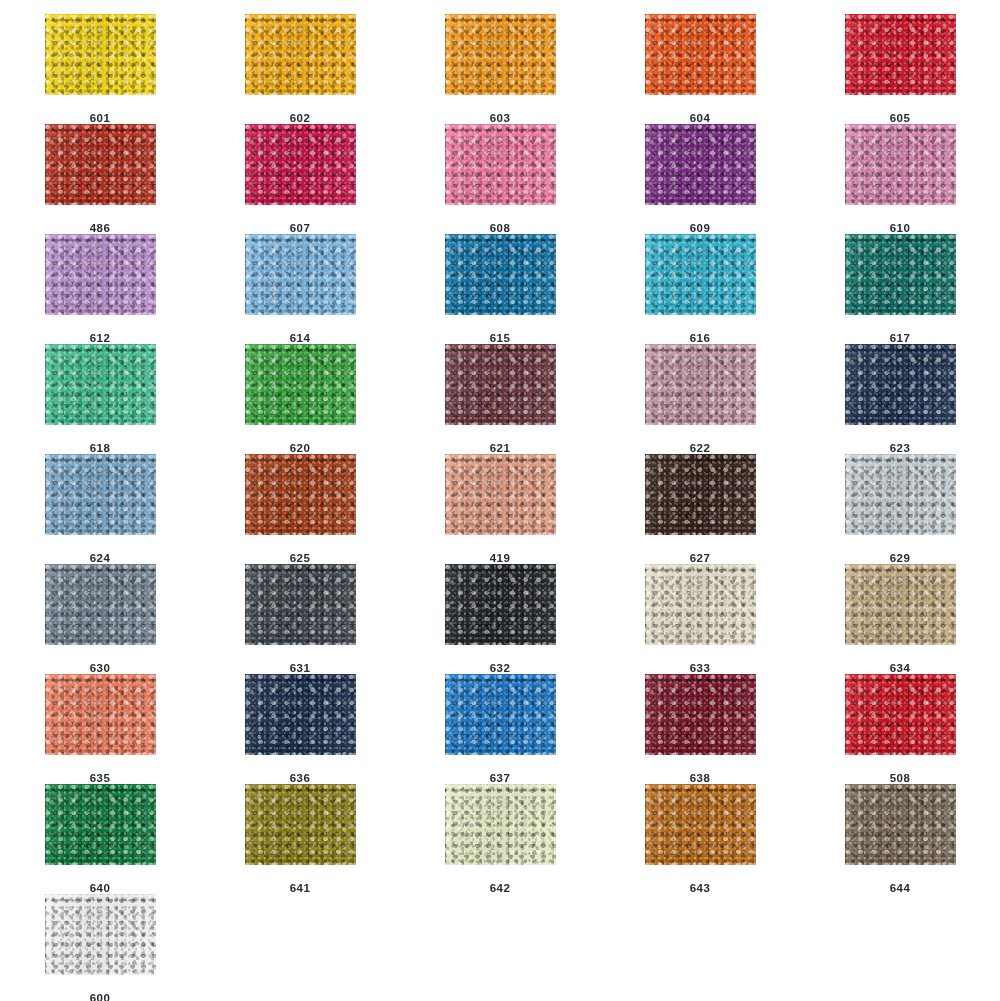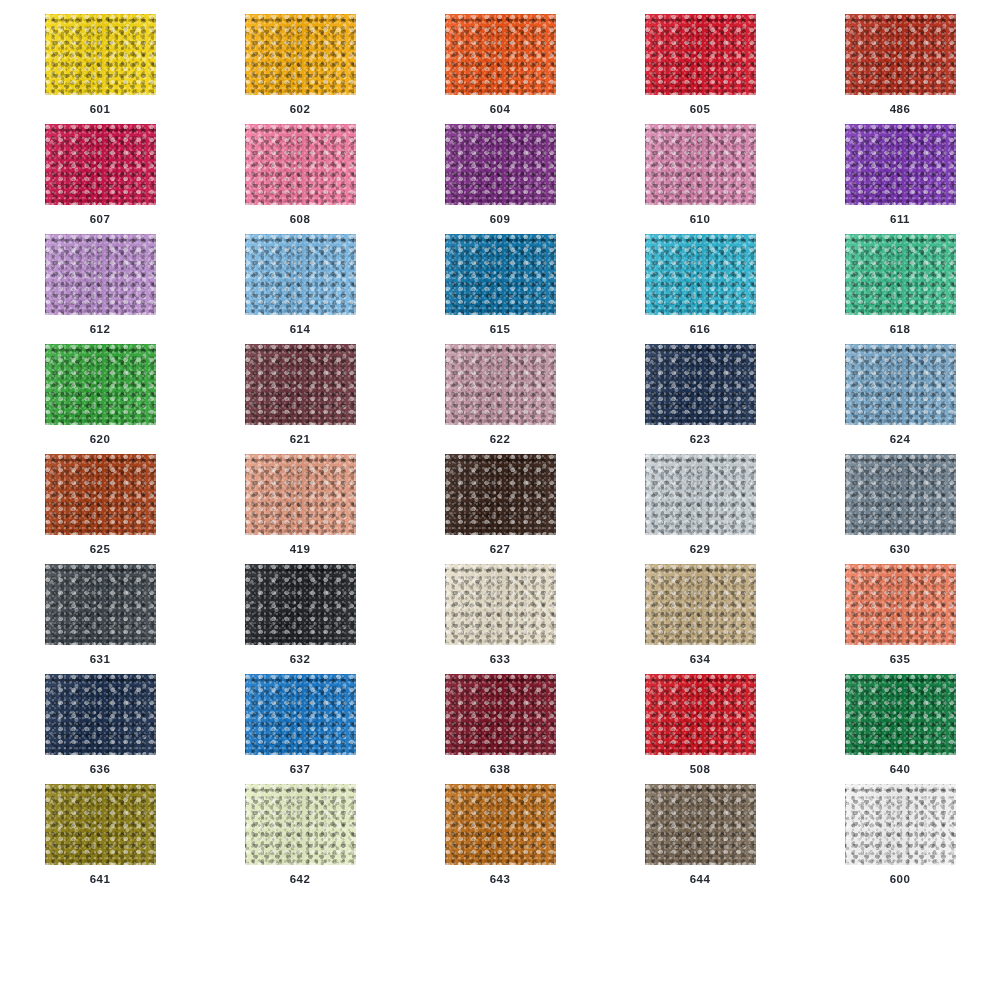--- a/index.html
+++ b/index.html
@@ -32,21 +32,21 @@
     justify-items: center;
     align-items: start;
   }
 
   .swatch-cell {
     width: 200px;
     height: 110px;
     display: flex;
     flex-direction: column;
     align-items: center;
-    justify-content: flex-start;
+    justify-content: space-between;
   }
 
   .swatch-chip {
     position: relative;
     width: 111px;
     height: 81px;
     overflow: hidden;
     background-color: #cccccc;
     background-repeat: repeat;
     background-size: 14px 14px, 9px 9px, 23px 23px, 5px 5px, 100% 100%;
@@ -103,20 +103,24 @@
   <div class="swatch-grid">
       <div class="swatch-cell">
         <div class="swatch-chip" style="background-color: rgb(245, 214, 17);"></div>
         <div class="swatch-label">601</div>
       </div>
       <div class="swatch-cell">
         <div class="swatch-chip" style="background-color: rgb(247, 174, 12);"></div>
         <div class="swatch-label">602</div>
       </div>
       <div class="swatch-cell">
+        <div class="swatch-chip" style="background-color: rgb(247, 154, 23);"></div>
+        <div class="swatch-label">603</div>
+      </div>
+      <div class="swatch-cell">
         <div class="swatch-chip" style="background-color: rgb(239, 84, 23);"></div>
         <div class="swatch-label">604</div>
       </div>
       <div class="swatch-cell">
         <div class="swatch-chip" style="background-color: rgb(216, 21, 42);"></div>
         <div class="swatch-label">605</div>
       </div>
       <div class="swatch-cell">
         <div class="swatch-chip" style="background-color: rgb(183, 46, 28);"></div>
         <div class="swatch-label">486</div>
@@ -131,40 +135,40 @@
       </div>
       <div class="swatch-cell">
         <div class="swatch-chip" style="background-color: rgb(123, 44, 132);"></div>
         <div class="swatch-label">609</div>
       </div>
       <div class="swatch-cell">
         <div class="swatch-chip" style="background-color: rgb(216, 131, 174);"></div>
         <div class="swatch-label">610</div>
       </div>
       <div class="swatch-cell">
-        <div class="swatch-chip" style="background-color: rgb(123, 54, 181);"></div>
-        <div class="swatch-label">611</div>
-      </div>
-      <div class="swatch-cell">
         <div class="swatch-chip" style="background-color: rgb(185, 141, 206);"></div>
         <div class="swatch-label">612</div>
       </div>
       <div class="swatch-cell">
         <div class="swatch-chip" style="background-color: rgb(121, 183, 227);"></div>
         <div class="swatch-label">614</div>
       </div>
       <div class="swatch-cell">
         <div class="swatch-chip" style="background-color: rgb(13, 115, 168);"></div>
         <div class="swatch-label">615</div>
       </div>
       <div class="swatch-cell">
         <div class="swatch-chip" style="background-color: rgb(46, 180, 209);"></div>
         <div class="swatch-label">616</div>
       </div>
       <div class="swatch-cell">
+        <div class="swatch-chip" style="background-color: rgb(13, 113, 102);"></div>
+        <div class="swatch-label">617</div>
+      </div>
+      <div class="swatch-cell">
         <div class="swatch-chip" style="background-color: rgb(61, 191, 142);"></div>
         <div class="swatch-label">618</div>
       </div>
       <div class="swatch-cell">
         <div class="swatch-chip" style="background-color: rgb(52, 167, 58);"></div>
         <div class="swatch-label">620</div>
       </div>
       <div class="swatch-cell">
         <div class="swatch-chip" style="background-color: rgb(110, 55, 64);"></div>
         <div class="swatch-label">621</div>

